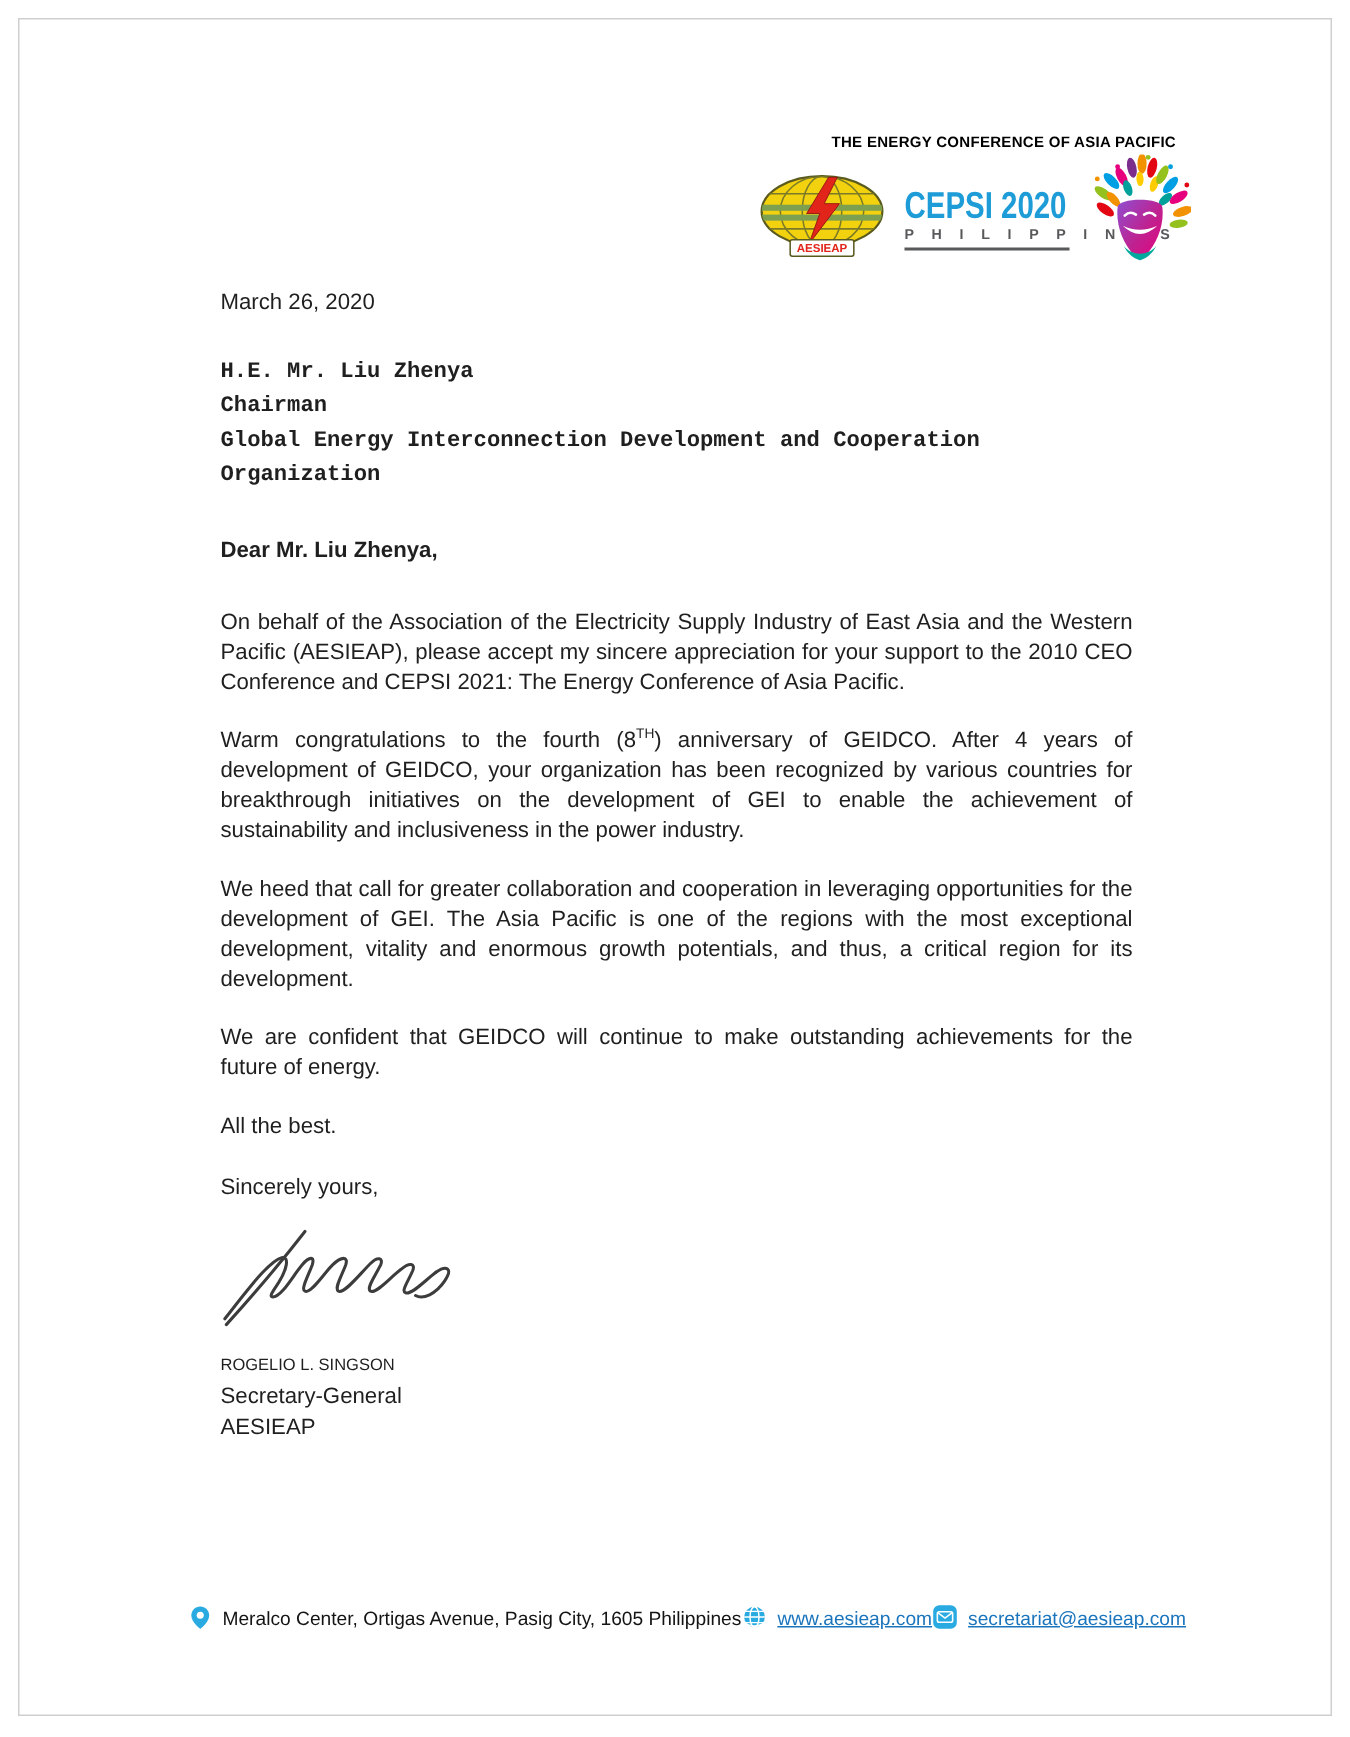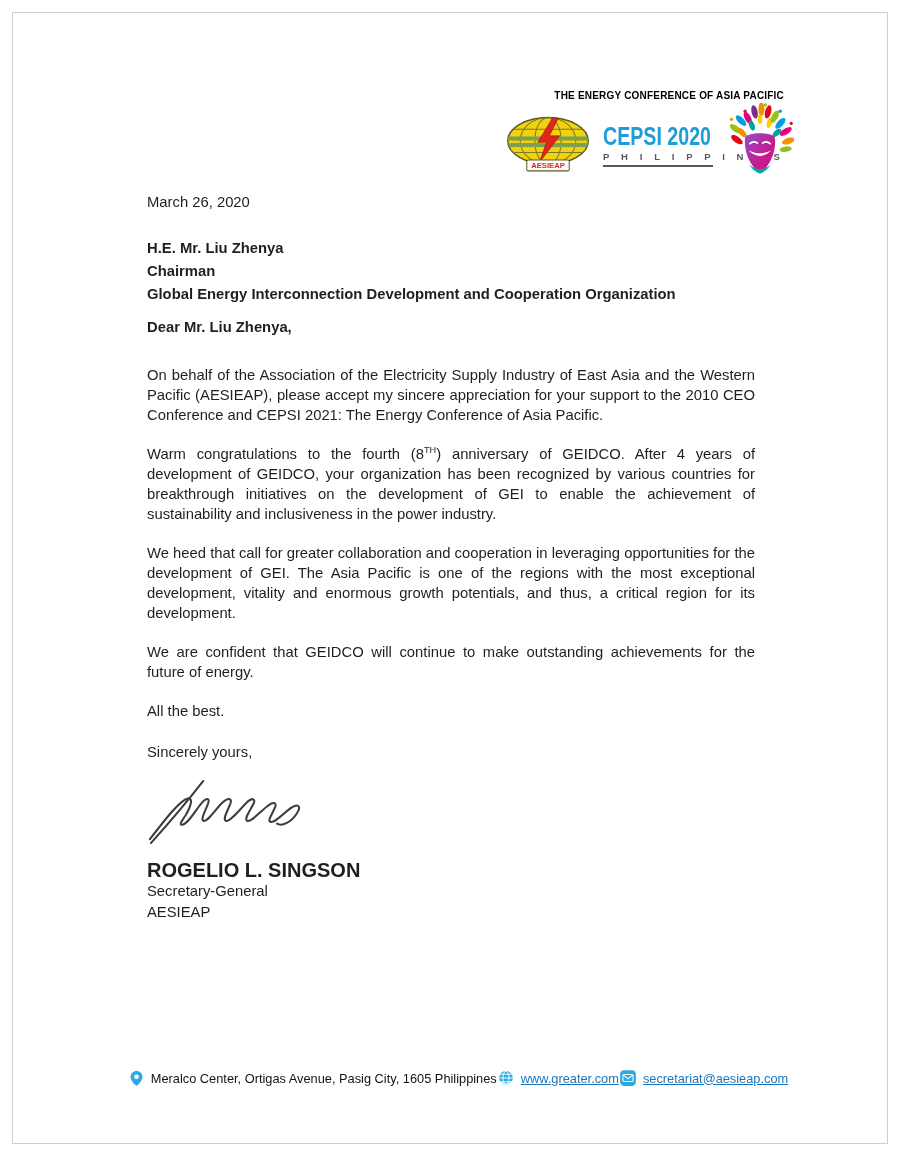--- a/index.html
+++ b/index.html
@@ -57,30 +57,30 @@
   .letter-body {
     position: absolute;
     left: 147px;
     width: 608px;
     top: 192px;
     font-size: 14.8px;
     line-height: 20px;
   }
   .letter-body p { margin: 0; }
   .date { margin-bottom: 25px !important; }
-  .recipient { margin-bottom: 11px; }
+  .recipient { margin-bottom: 28px; font-family: Liberation Mono, monospace; }
   .recipient p { font-weight: bold; line-height: 23px; }
   .salutation { font-weight: bold; margin-bottom: 28px !important; }
   .para { text-align: justify; margin-bottom: 19px !important; }
   .para sup { font-size: 0.62em; line-height: 0; vertical-align: super; }
   .closing-line { margin-bottom: 21px !important; }
   .signoff { margin-bottom: 12px !important; }
   .signature-wrap { height: 86px; }
   .signer p { line-height: 21px; }
-  .signer .signer-name { font-weight: bold; font-size: 20px; }
+  .signer .signer-name { font-weight: normal; font-size: 11px; }
 
   
   .page-footer {
     position: absolute;
     left: 16px; right: 0;
     top: 1069px;
     display: flex;
     justify-content: center;
     align-items: center;
     font-size: 12.8px;
@@ -226,21 +226,21 @@
       <svg width="18" height="18" viewBox="0 0 24 24" aria-hidden="true">
         <circle cx="12" cy="12" r="9.2" fill="#29abe2"></circle>
         <g stroke="#ffffff" stroke-width="1.3" fill="none">
           <ellipse cx="12" cy="12" rx="4" ry="9.2"></ellipse>
           <line x1="2.8" y1="12" x2="21.2" y2="12"></line>
           <line x1="4.2" y1="7" x2="19.8" y2="7"></line>
           <line x1="4.2" y1="17" x2="19.8" y2="17"></line>
         </g>
         <path d="M2.5,16 C7,21.5 17,21.5 21.5,16" stroke="#ffffff" stroke-width="1.6" fill="none"></path>
       </svg>
-      <a class="footer-link" href="#">www.greater.com</a>
+      <a class="footer-link" href="#">www.aesieap.com</a>
     </span>
 
     <span class="footer-item">
       <svg width="18" height="18" viewBox="0 0 24 24" aria-hidden="true">
         <rect x="1.5" y="1.5" width="21" height="21" rx="5.5" fill="#29abe2"></rect>
         <rect x="5.2" y="7.4" width="13.6" height="9.2" rx="1.6" fill="none" stroke="#ffffff" stroke-width="1.4"></rect>
         <path d="M5.6,8.2 L12,13 L18.4,8.2" fill="none" stroke="#ffffff" stroke-width="1.4"></path>
       </svg>
       <a class="footer-link" href="#">secretariat@aesieap.com</a>
     </span>

